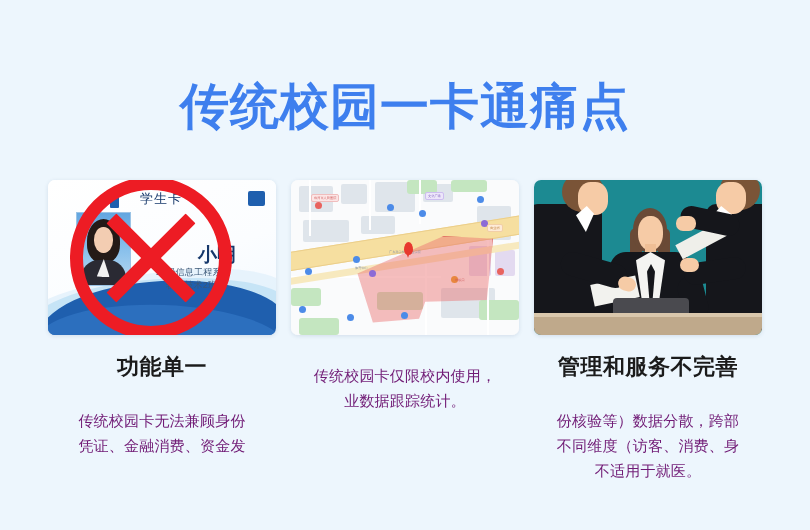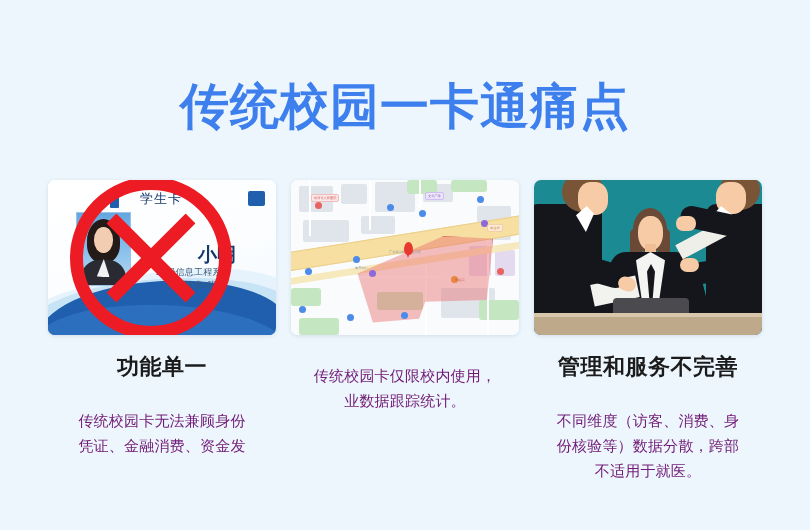--- a/index.html
+++ b/index.html
@@ -334,20 +334,20 @@
           <div class="lp-arm"></div>
           <div class="lp-hand"></div>
           <div class="laptop"></div>
           <div class="laptopB"></div>
           <div class="deskTop"></div>
           <div class="desk"></div>
         </div>
       </div>
       <div class="cap-head">管理和服务不完善</div>
       <div class="cap-body">
+        <span>份核验等）数据分散，跨部</span>
         <span>不同维度（访客、消费、身</span>
-        <span>份核验等）数据分散，跨部</span>
         <span>不适用于就医。</span>
       </div>
     </div>
 
   </div>
 </div>
 
 </body></html>

